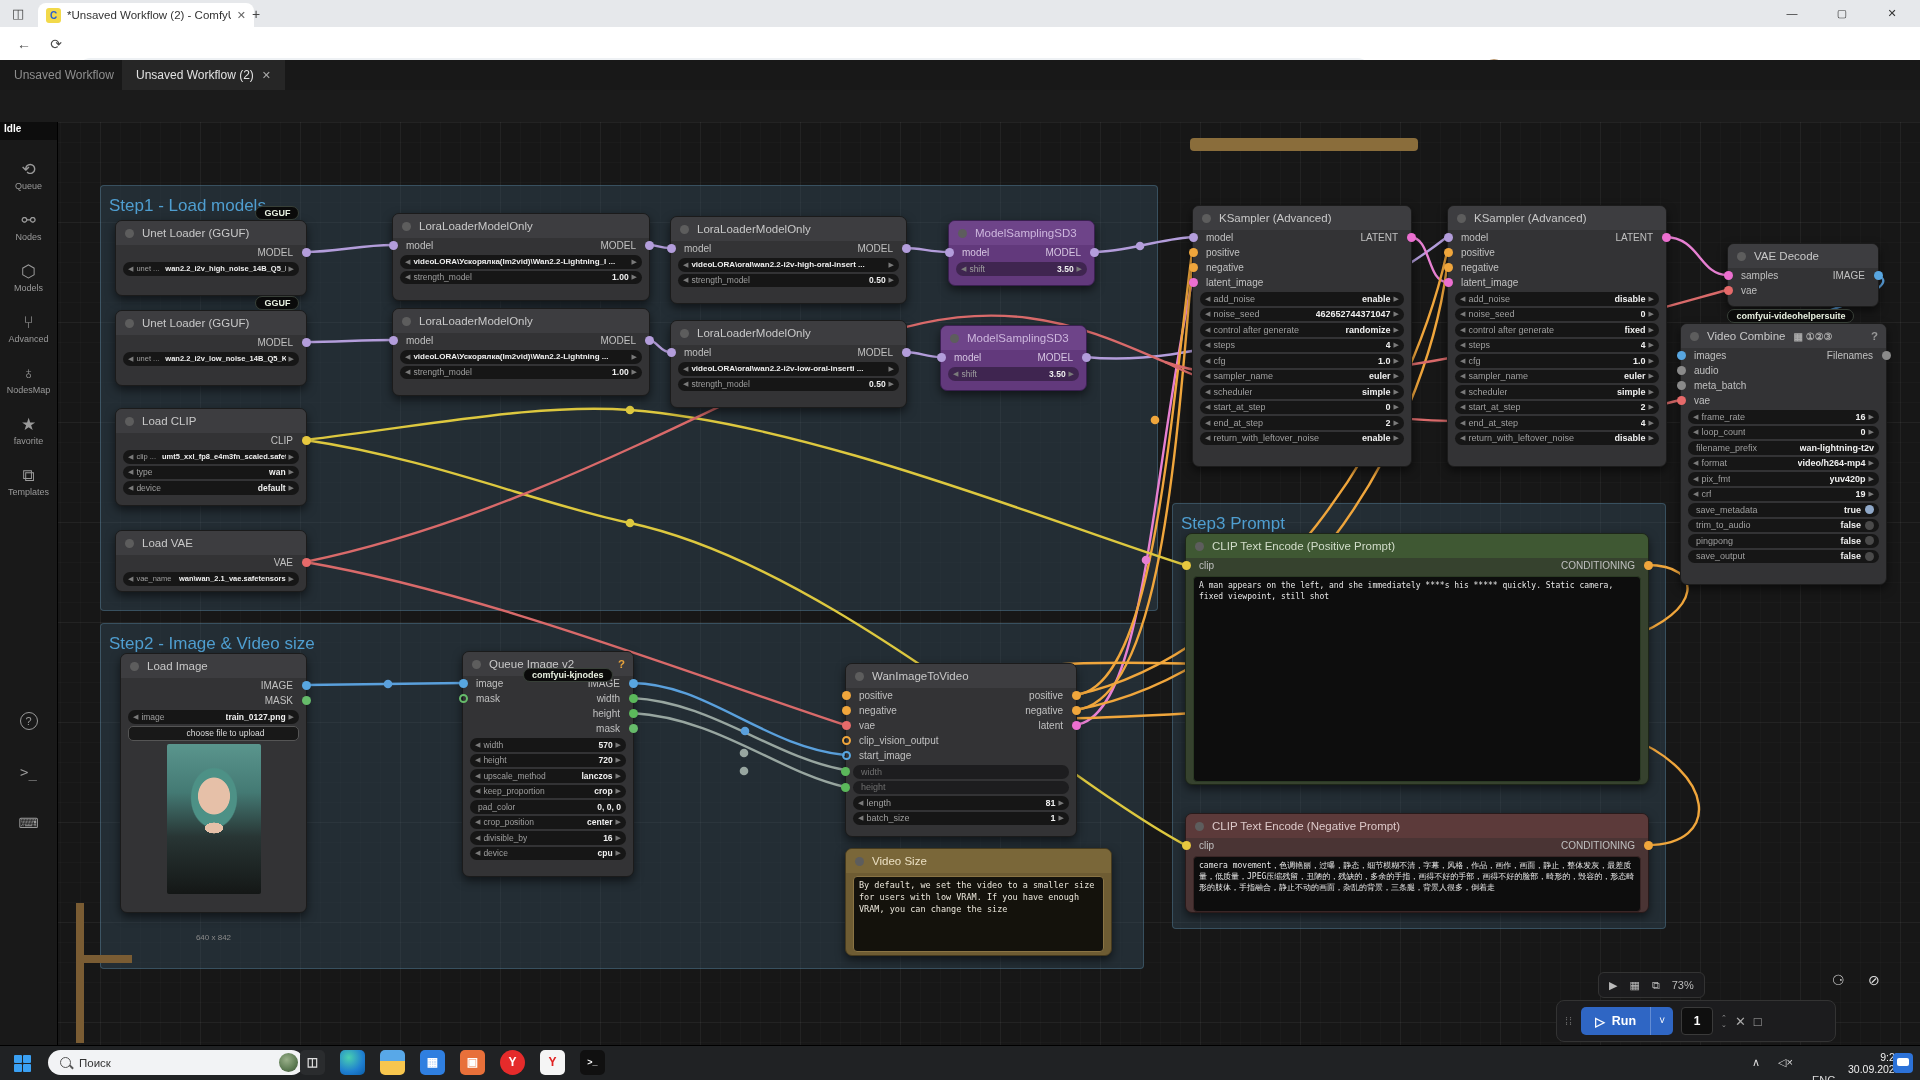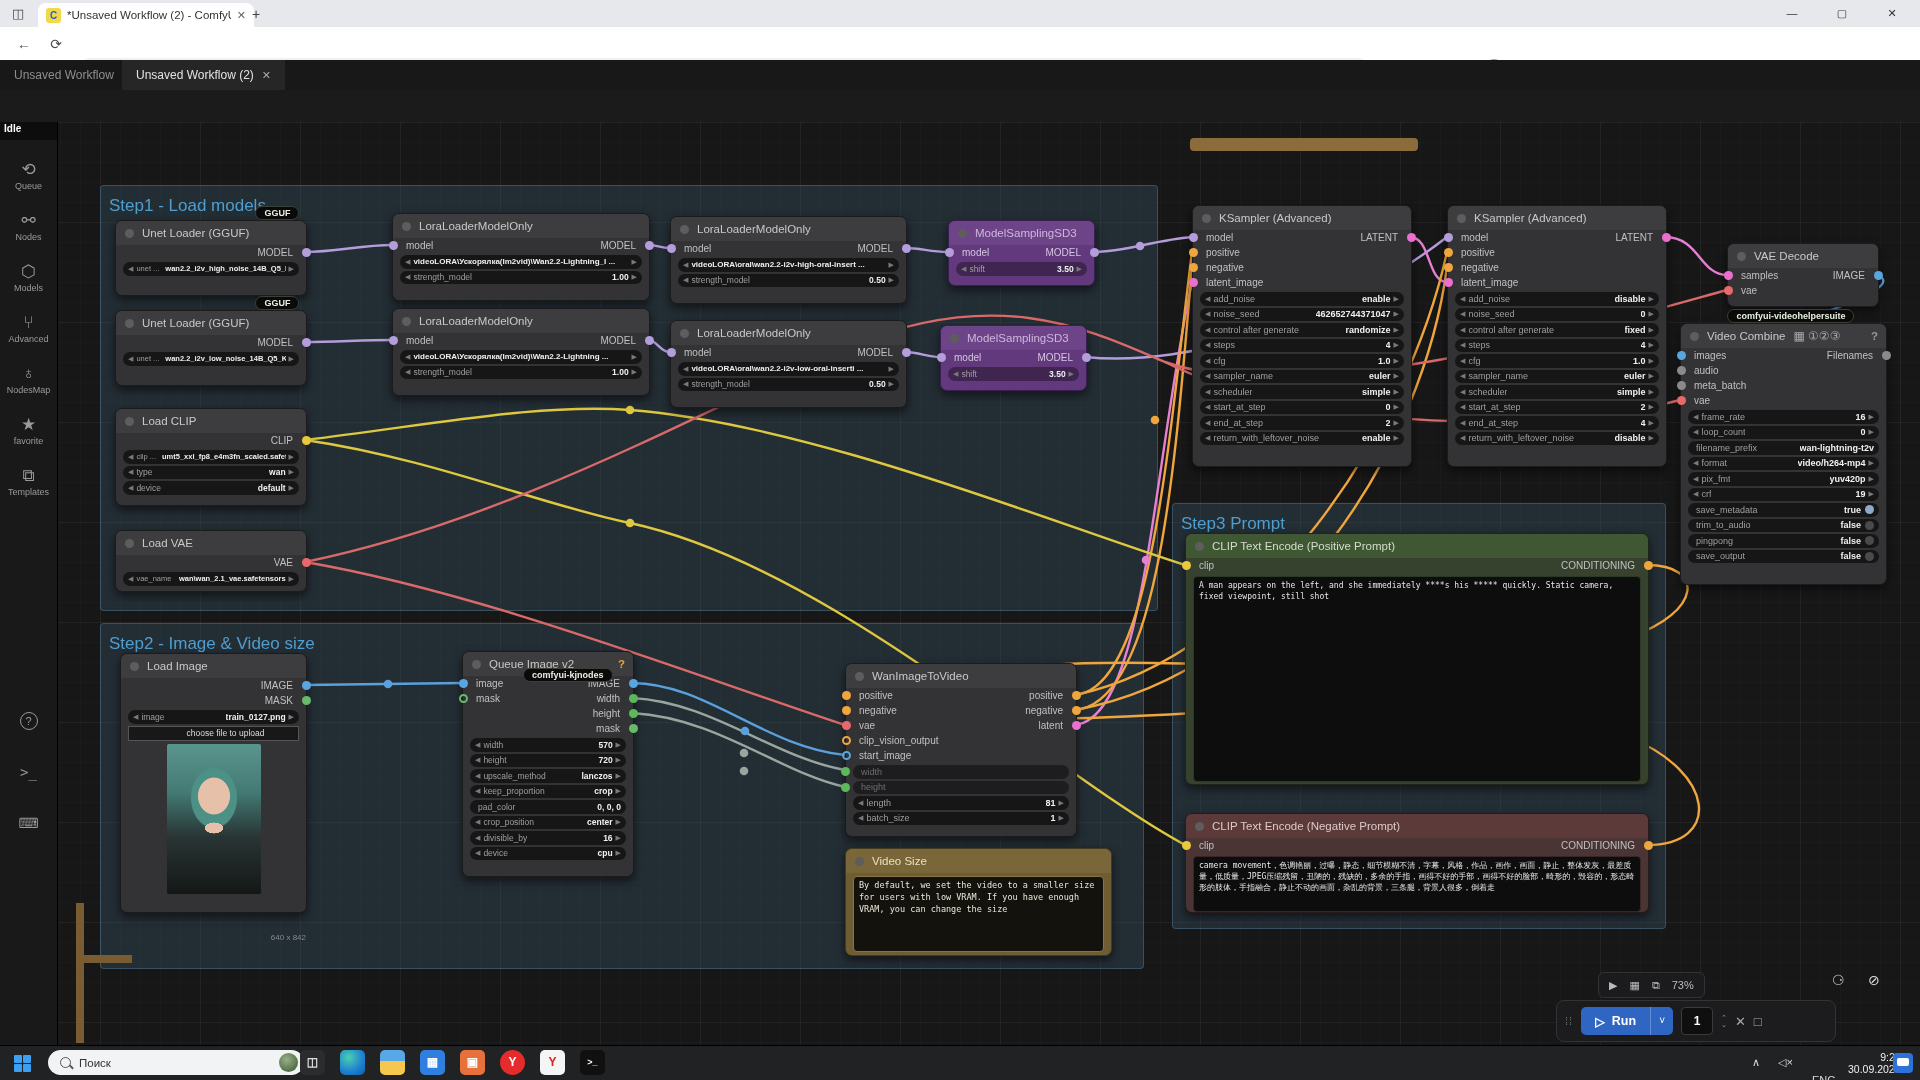--- a/index.html
+++ b/index.html
@@ -61,21 +61,21 @@
   .group{position:absolute;background:rgba(62,96,119,.30);border:1px solid rgba(96,148,178,.35);border-radius:4px;z-index:1;}
   .glabel{color:#4f9ed0;font-size:17px;padding:10px 8px;}
   #wires{position:absolute;left:0;top:0;width:1920px;height:923px;z-index:2;pointer-events:none;}
   .node{position:absolute;background:#333335;border:1px solid #1b1b1b;border-radius:7px;
     box-shadow:0 4px 10px rgba(0,0,0,.55);z-index:3;}
   .ntitle{height:24px;line-height:24px;background:#3d3d40;color:#c8c8c8;font-size:11.5px;
     border-radius:6px 6px 0 0;padding:0 8px 0 26px;position:relative;white-space:nowrap;overflow:hidden;}
   .cdot{position:absolute;left:9px;top:8px;width:9px;height:9px;border-radius:50%;background:#5d5d5d;}
   .tright{position:absolute;right:8px;top:0;color:#999;font-weight:bold;}
   .tright.orange{color:#e8a33c;}
-  .ticons{margin-left:8px;font-size:12px;color:#aaa;}
+  .ticons{margin-left:8px;font-size:10px;color:#aaa;font-weight:bold;}
   .node.purple{background:#62397c;border-color:#3a2050;}
   .node.purple .ntitle{background:#6e4489;color:#cdb6dd;}
   .node.purple .widget{background:rgba(0,0,0,.35);}
   .node.purple .prow{color:#d6c6e2;}
   .node.green{background:#36422e;border-color:#1d2618;}
   .node.green .ntitle{background:#3f5833;color:#d2dcca;}
   .node.red{background:#4a3434;border-color:#291a1a;}
   .node.red .ntitle{background:#5c3a3a;color:#dcc9c9;}
   .node.note{background:#6e5c33;border-color:#463a1e;}
   .node.note .ntitle{background:#7a6739;color:#eadfc2;}
@@ -105,28 +105,28 @@
   .tdot{width:9px;height:9px;border-radius:50%;background:#4a4a4a;margin-left:4px;flex:none;}
   .tdot.on{background:#8fa8c8;}
   .widget.ghost{background:#1d1d1f;}
   .widget.ghost .wl{color:#6f6f6f;}
   .wdot{position:absolute;left:-12px;top:2px;}
   .ta{background:#0d0d0d;border:1px solid #4a4a4a;border-radius:4px;margin:3px 7px;padding:3px 5px;
     font:8px "DejaVu Sans Mono",monospace;color:#e8e8e8;overflow:hidden;white-space:pre-wrap;word-break:break-word;line-height:1.4;}
   .node.green .ta{border-color:#2b3a24;}
   .node.red .ta{border-color:#3a2626;}
   .node.note .ta{background:#14120c;border-color:#8a7444;color:#eae6da;font-size:8.5px;}
-  .nbutton{margin:2px 7px;height:13px;line-height:13px;background:#181818;border:1px solid #555;border-radius:0;
+  .nbutton{margin:2px 7px;height:13px;line-height:13px;background:#181818;border:1px solid #555;border-radius:5px;
     text-align:center;font-size:8.5px;color:#ddd;padding-left:24px;}
   .preview{margin:3px auto 1px auto;width:94px;height:150px;border-radius:2px;background:
     radial-gradient(ellipse 15px 9px at 47px 84px,#e6c0a8 60%,transparent 62%),
     radial-gradient(ellipse 26px 30px at 47px 52px,#e6c0a8 60%,transparent 63%),
     radial-gradient(ellipse 40px 52px at 47px 54px,#4d9186 56%,transparent 59%),
     linear-gradient(180deg,#5a958d 0%,#447a74 32%,#283534 62%,#141716 100%);}
-  .ncap{text-align:right;font-size:8px;color:#8a8a8a;height:12px;line-height:12px;margin-top:38px;}
+  .ncap{text-align:center;font-size:8px;color:#8a8a8a;height:12px;line-height:12px;margin-top:38px;}
   .badge{position:absolute;background:#0a0a0a;border:1px solid #384038;border-radius:8px;color:#e8f0e0;
     font-size:9px;font-weight:bold;padding:1px 8px;z-index:4;white-space:nowrap;}
   .decor{position:absolute;z-index:1;}
   
   #canvastools{position:absolute;left:1598px;top:972px;height:24px;background:rgba(28,28,30,.92);border:1px solid #333;
     border-radius:6px;display:flex;align-items:center;gap:12px;padding:0 10px;color:#bbb;font-size:11px;z-index:7;}
   #bulb{position:absolute;left:1832px;top:972px;color:#ddd;font-size:14px;z-index:7;}
   #unlink{position:absolute;left:1868px;top:972px;color:#ddd;font-size:14px;z-index:7;}
   #runbar{position:absolute;left:1556px;top:1000px;width:262px;height:40px;background:#1c1c1e;border:1px solid #333;
     border-radius:8px;display:flex;align-items:center;padding:0 8px;gap:8px;z-index:7;}

